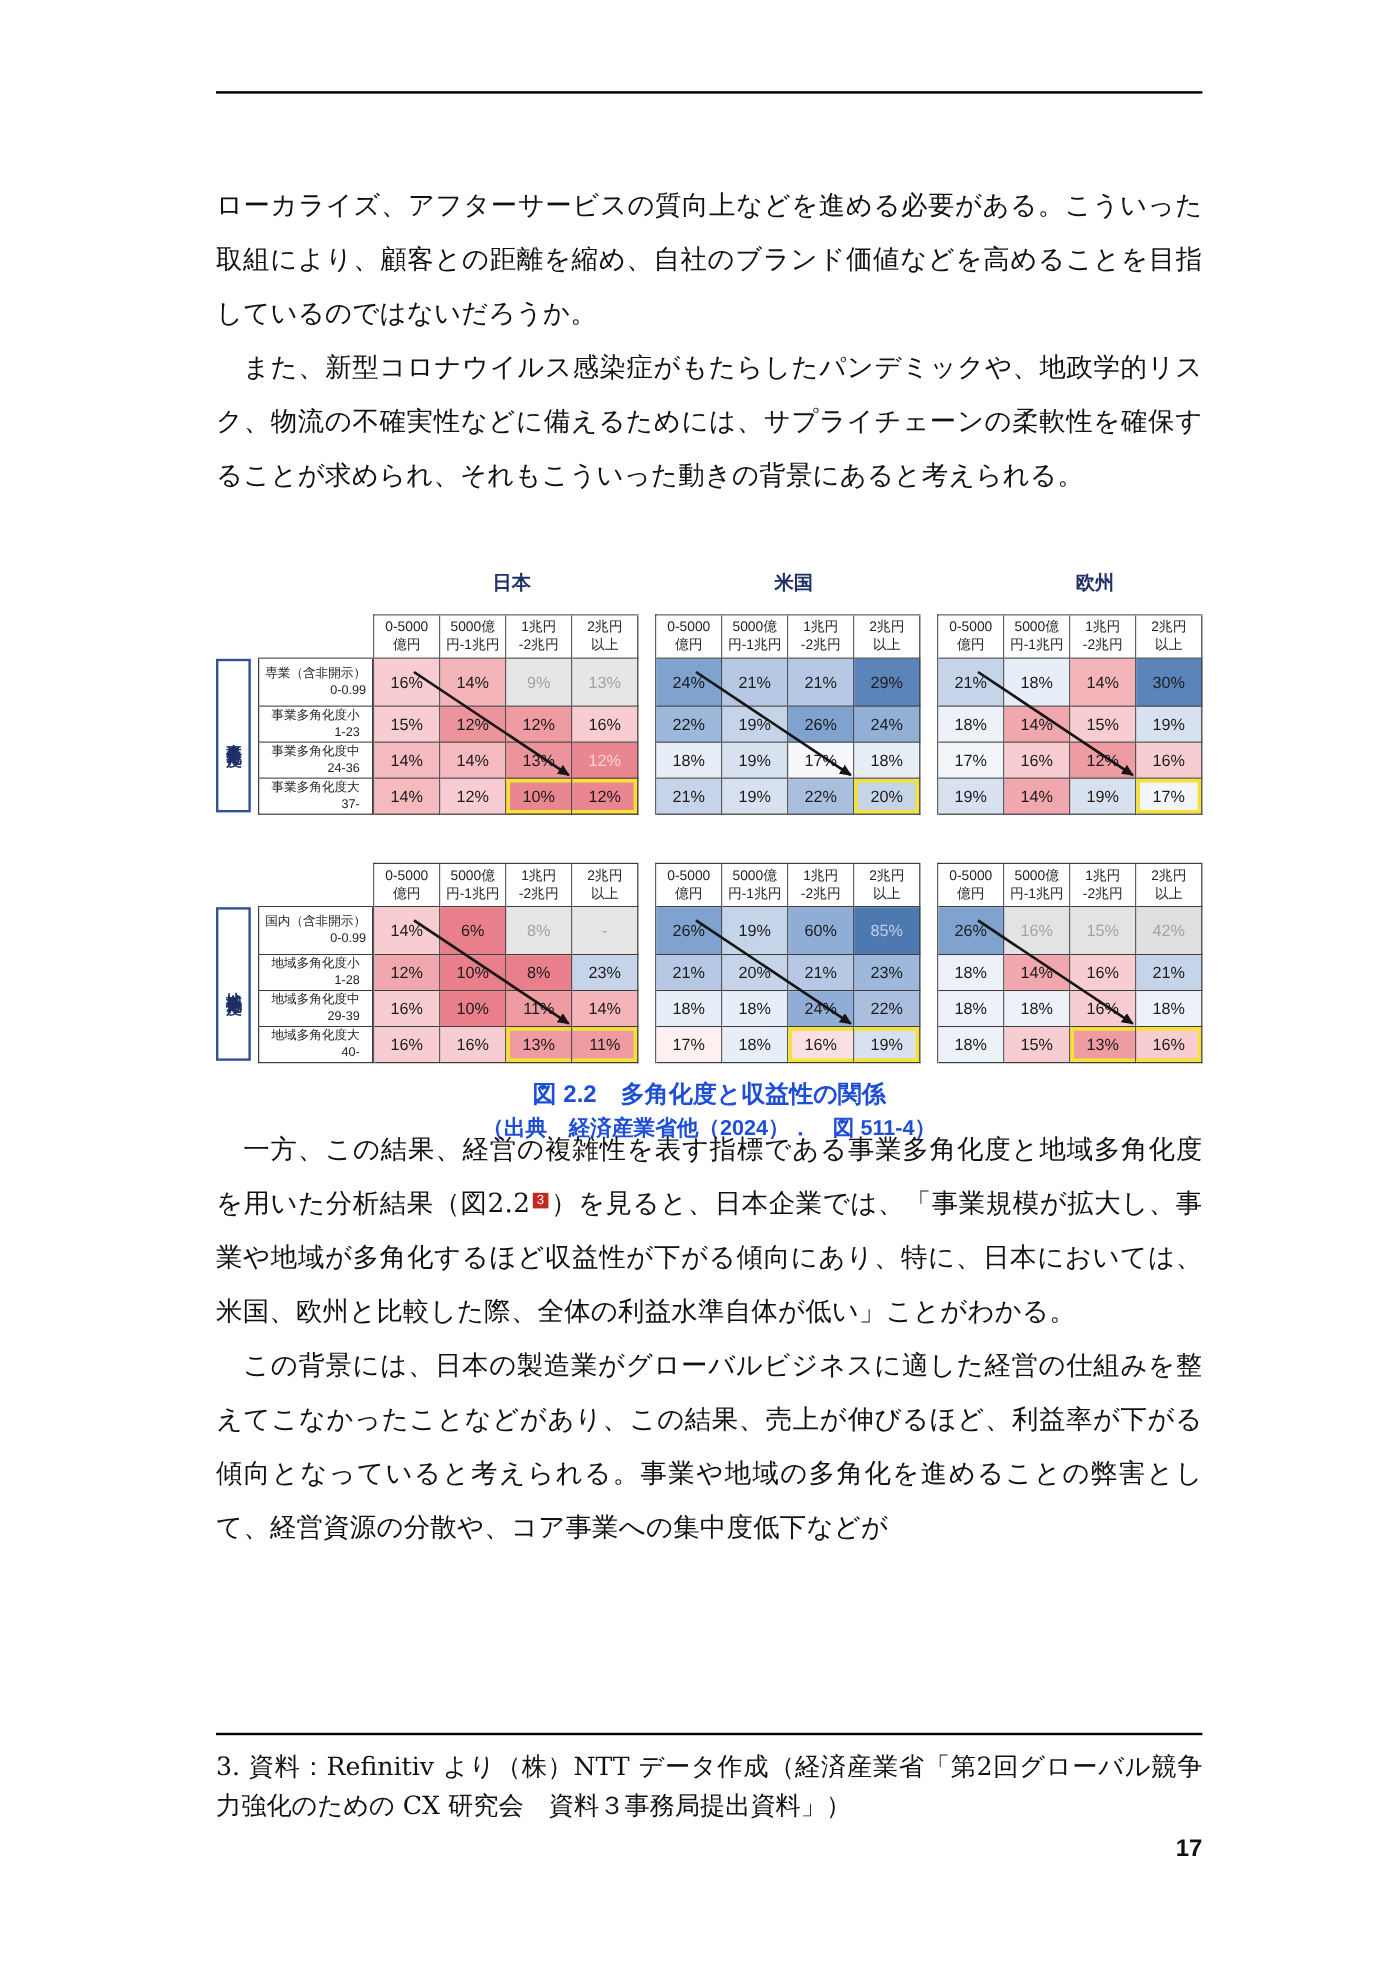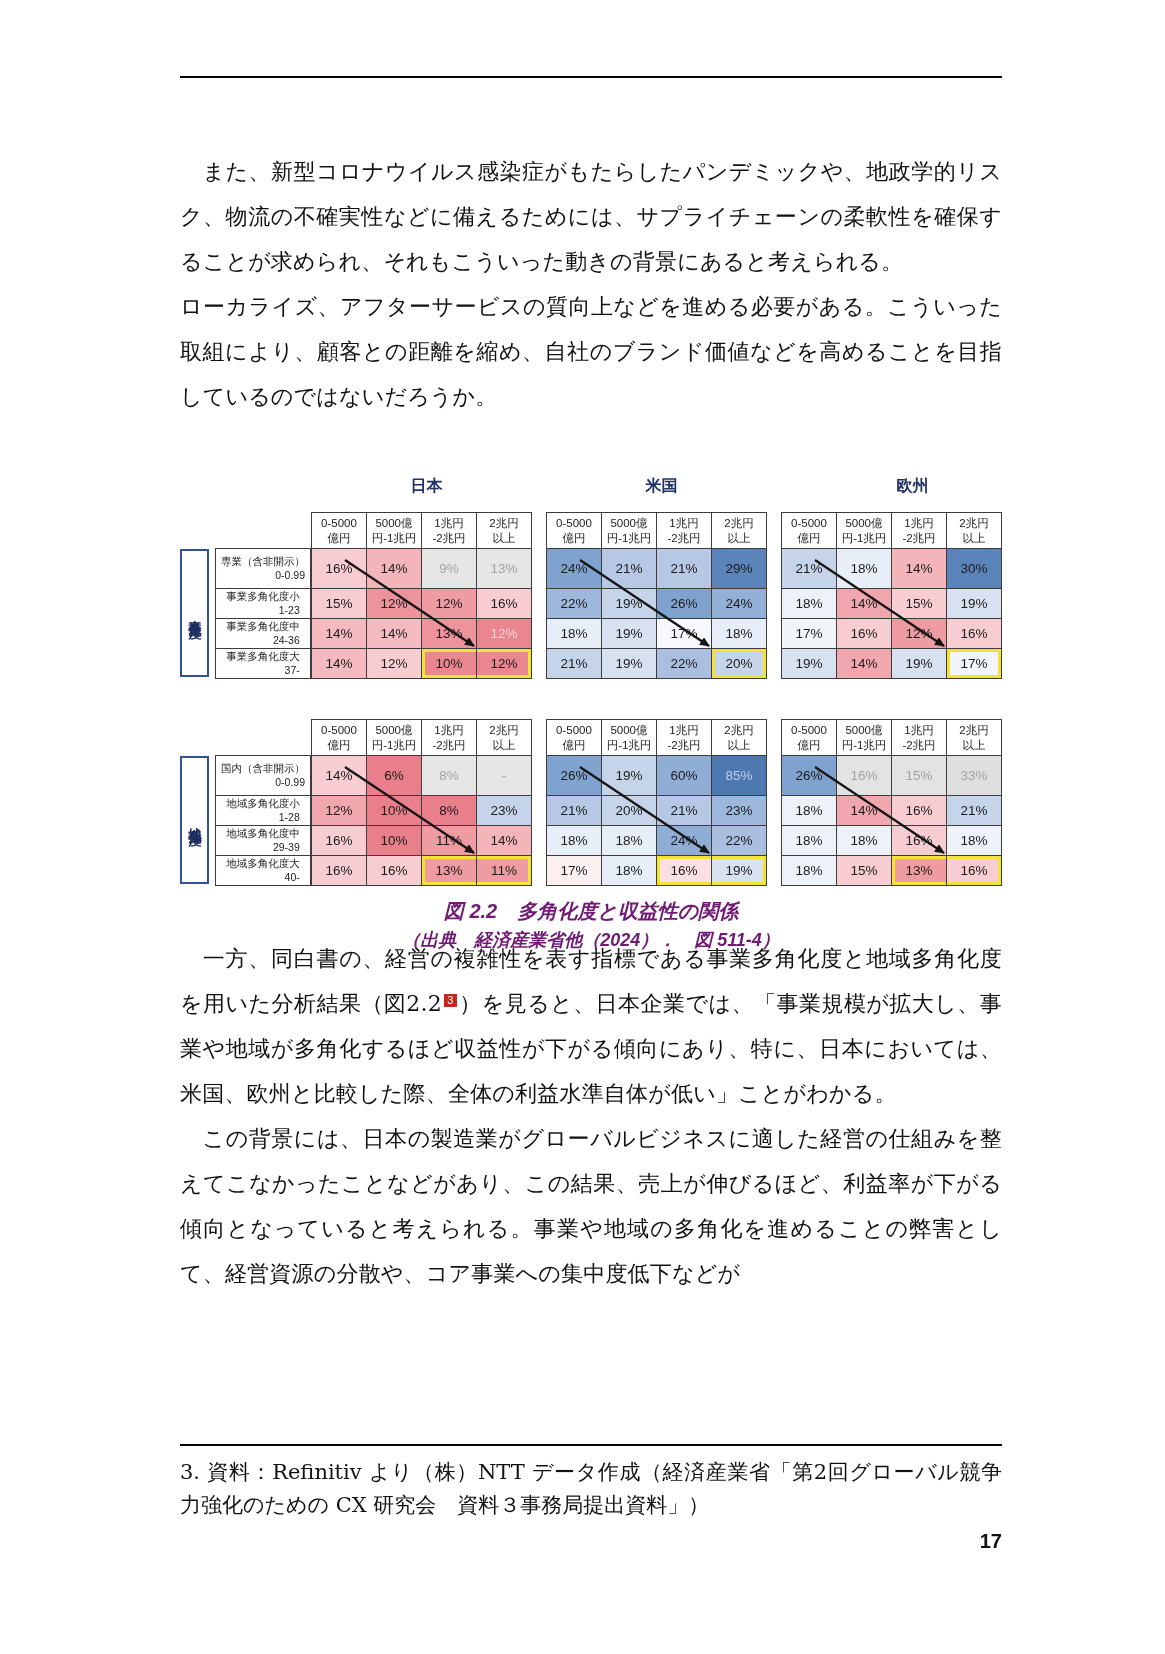--- a/index.html
+++ b/index.html
@@ -51,40 +51,40 @@
           display:flex; align-items:center; justify-content:center;
           font-family:"Liberation Sans",sans-serif; font-size:13.5px; color:#1c1c1c; }
   .hl-L { box-shadow: inset 3px 0 0 #f5e334, inset 0 3px 0 #f5e334, inset 0 -3px 0 #f5e334; }
   .hl-R { box-shadow: inset -3px 0 0 #f5e334, inset 0 3px 0 #f5e334, inset 0 -3px 0 #f5e334; }
   .hl-S { box-shadow: inset 0 0 0 3px #f5e334; }
 
   .arrow { position:absolute; left:0; top:36px; width:221px; height:130px; pointer-events:none; }
   .arrow line { stroke:#151515; stroke-width:2.2; }
 
   figcaption { margin-top:12px; text-align:center; font-family:"Liberation Sans",sans-serif;
-               font-weight:bold; color:#701a75;font-style:italic; }
+               font-weight:bold; color:#1d4ed8; }
   .cap1 { font-size:20px; }
   .cap2 { font-size:18px; margin-top:3px; }
 
   .footnote { position:absolute; top:1444px; left:180px; width:822px; border-top:2px solid #000; padding-top:10px; }
   .footnote p { margin:0; font-size:21px; line-height:33px; text-align:justify; }
 
   .page-number { position:absolute; top:1530px; left:180px; width:822px; text-align:right;
                  font-family:"Liberation Sans",sans-serif; font-weight:bold; font-size:20px; }
 </style>
 </head>
 <body>
 
 <div class="page">
 
   <div class="head-rule"></div>
 
   <div class="body-block body-top">
+    <p>ローカライズ、アフターサービスの質向上などを進める必要がある。こういった取組により、顧客との距離を縮め、自社のブランド価値などを高めることを目指しているのではないだろうか。</p>
     <p>　また、新型コロナウイルス感染症がもたらしたパンデミックや、地政学的リスク、物流の不確実性などに備えるためには、サプライチェーンの柔軟性を確保することが求められ、それもこういった動きの背景にあると考えられる。</p>
-    <p>ローカライズ、アフターサービスの質向上などを進める必要がある。こういった取組により、顧客との距離を縮め、自社のブランド価値などを高めることを目指しているのではないだろうか。</p>
   </div>
 
   <figure class="fig">
     <svg width="0" height="0" style="position:absolute">
       <defs>
         <marker id="ah" markerWidth="11" markerHeight="9" refX="9" refY="4.5" orient="auto" markerUnits="userSpaceOnUse">
           <path d="M0,0 L10,4.5 L0,9 Z" fill="#151515"></path>
         </marker>
       </defs>
     </svg>
@@ -252,21 +252,21 @@
           </div>
           <div class="tbl-wrap">
             <div class="tbl">
               <div class="hcell">0-5000<br>億円</div>
               <div class="hcell">5000億<br>円-1兆円</div>
               <div class="hcell">1兆円<br>-2兆円</div>
               <div class="hcell">2兆円<br>以上</div>
               <div class="cell" style="background: rgb(127, 163, 206);">26%</div>
               <div class="cell" style="background: rgb(227, 227, 227); color: rgb(163, 163, 163);">16%</div>
               <div class="cell" style="background: rgb(227, 227, 227); color: rgb(163, 163, 163);">15%</div>
-              <div class="cell" style="background: rgb(223, 223, 223); color: rgb(163, 163, 163);">33%</div>
+              <div class="cell" style="background: rgb(223, 223, 223); color: rgb(163, 163, 163);">42%</div>
               <div class="cell" style="background: rgb(237, 241, 248);">18%</div>
               <div class="cell" style="background: rgb(240, 167, 174);">14%</div>
               <div class="cell" style="background: rgb(247, 205, 210);">16%</div>
               <div class="cell" style="background: rgb(198, 212, 234);">21%</div>
               <div class="cell" style="background: rgb(237, 241, 248);">18%</div>
               <div class="cell" style="background: rgb(237, 241, 248);">18%</div>
               <div class="cell" style="background: rgb(247, 205, 210);">16%</div>
               <div class="cell" style="background: rgb(237, 241, 248);">18%</div>
               <div class="cell" style="background: rgb(237, 241, 248);">18%</div>
               <div class="cell" style="background: rgb(247, 205, 210);">15%</div>
@@ -279,21 +279,21 @@
           </div>
         </div>
       </div>
     <figcaption>
       <div class="cap1">図 2.2　多角化度と収益性の関係</div>
       <div class="cap2">（出典　経済産業省他（2024）．　図 511-4）</div>
     </figcaption>
   </figure>
 
   <div class="body-block body-bottom">
-    <p><span>　一方、同白書の、経営の複雑性を表す指標である事業多角化度と地域多角化度を用いた分析結果（図2.2</span><sup class="fn-marker">3</sup><span>）を見ると、日本企業では、「事業規模が拡大し、事業や地域が多角化するほど収益性が下がる傾向にあり、特に、日本においては、米国、欧州と比較した際、全体の利益水準自体が低い」ことがわかる。</span></p>
+    <p><span>　一方、この結果、経営の複雑性を表す指標である事業多角化度と地域多角化度を用いた分析結果（図2.2</span><sup class="fn-marker">3</sup><span>）を見ると、日本企業では、「事業規模が拡大し、事業や地域が多角化するほど収益性が下がる傾向にあり、特に、日本においては、米国、欧州と比較した際、全体の利益水準自体が低い」ことがわかる。</span></p>
     <p>　この背景には、日本の製造業がグローバルビジネスに適した経営の仕組みを整えてこなかったことなどがあり、この結果、売上が伸びるほど、利益率が下がる傾向となっていると考えられる。事業や地域の多角化を進めることの弊害として、経営資源の分散や、コア事業への集中度低下などが</p>
   </div>
 
   <div class="footnote">
     <p>3. 資料：Refinitiv より（株）NTT データ作成（経済産業省「第2回グローバル競争力強化のための CX 研究会　資料３事務局提出資料」）</p>
   </div>
 
   <div class="page-number">17</div>
 
 </div>

